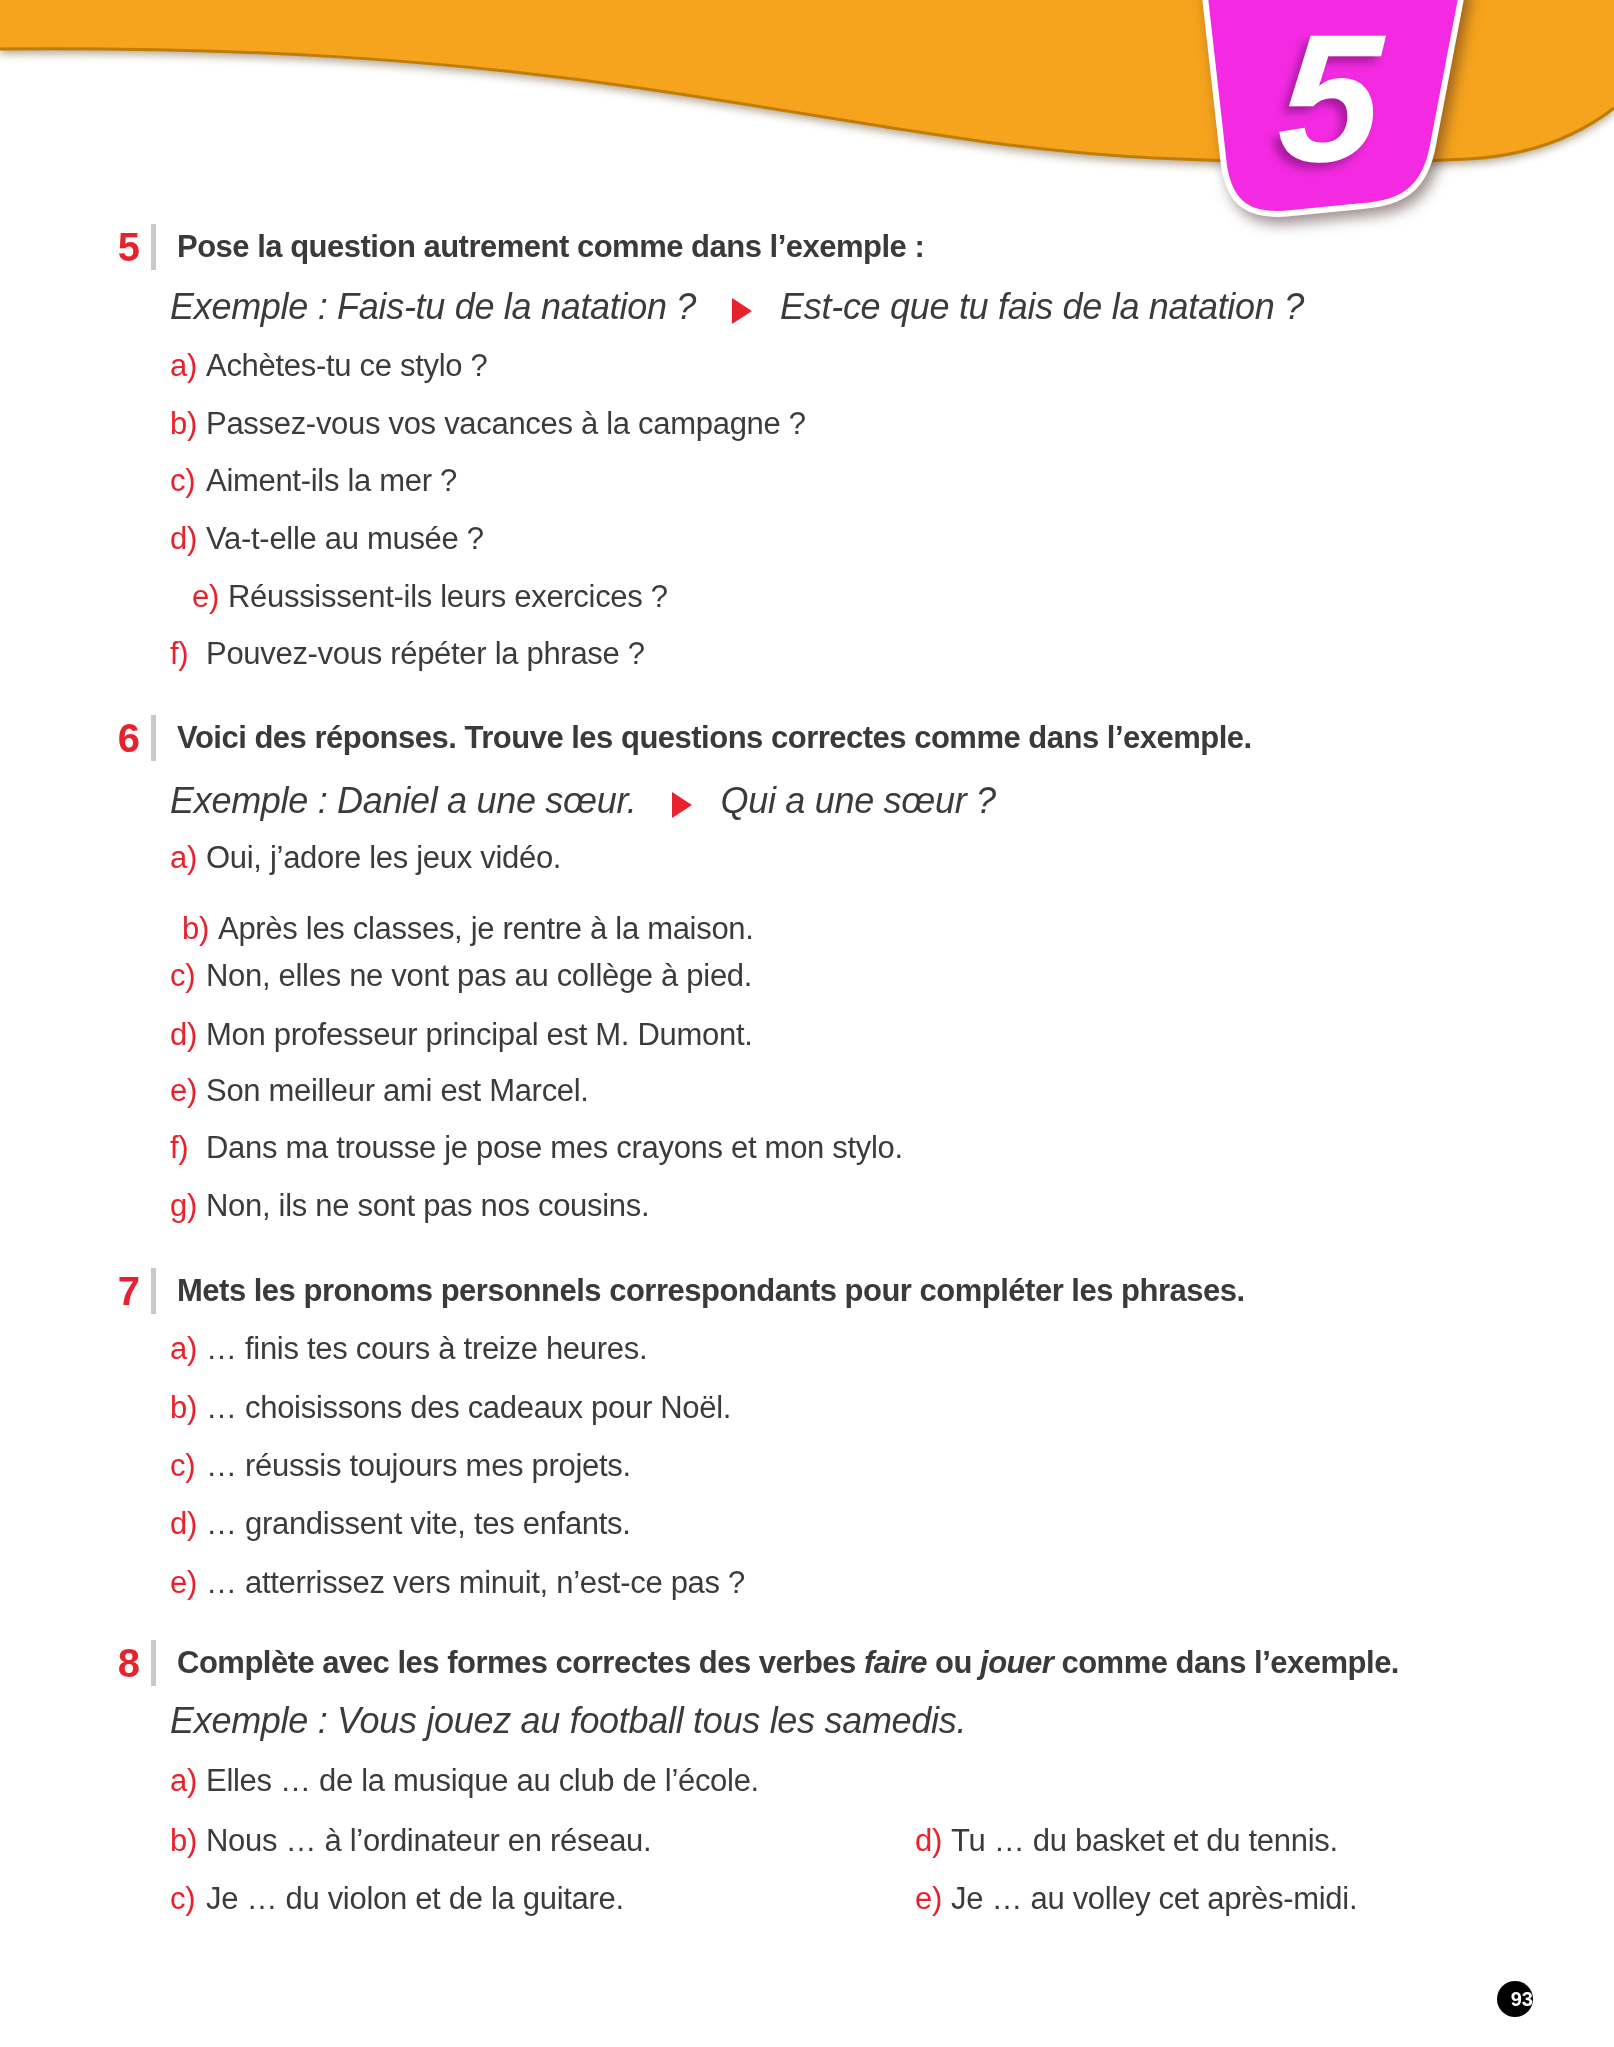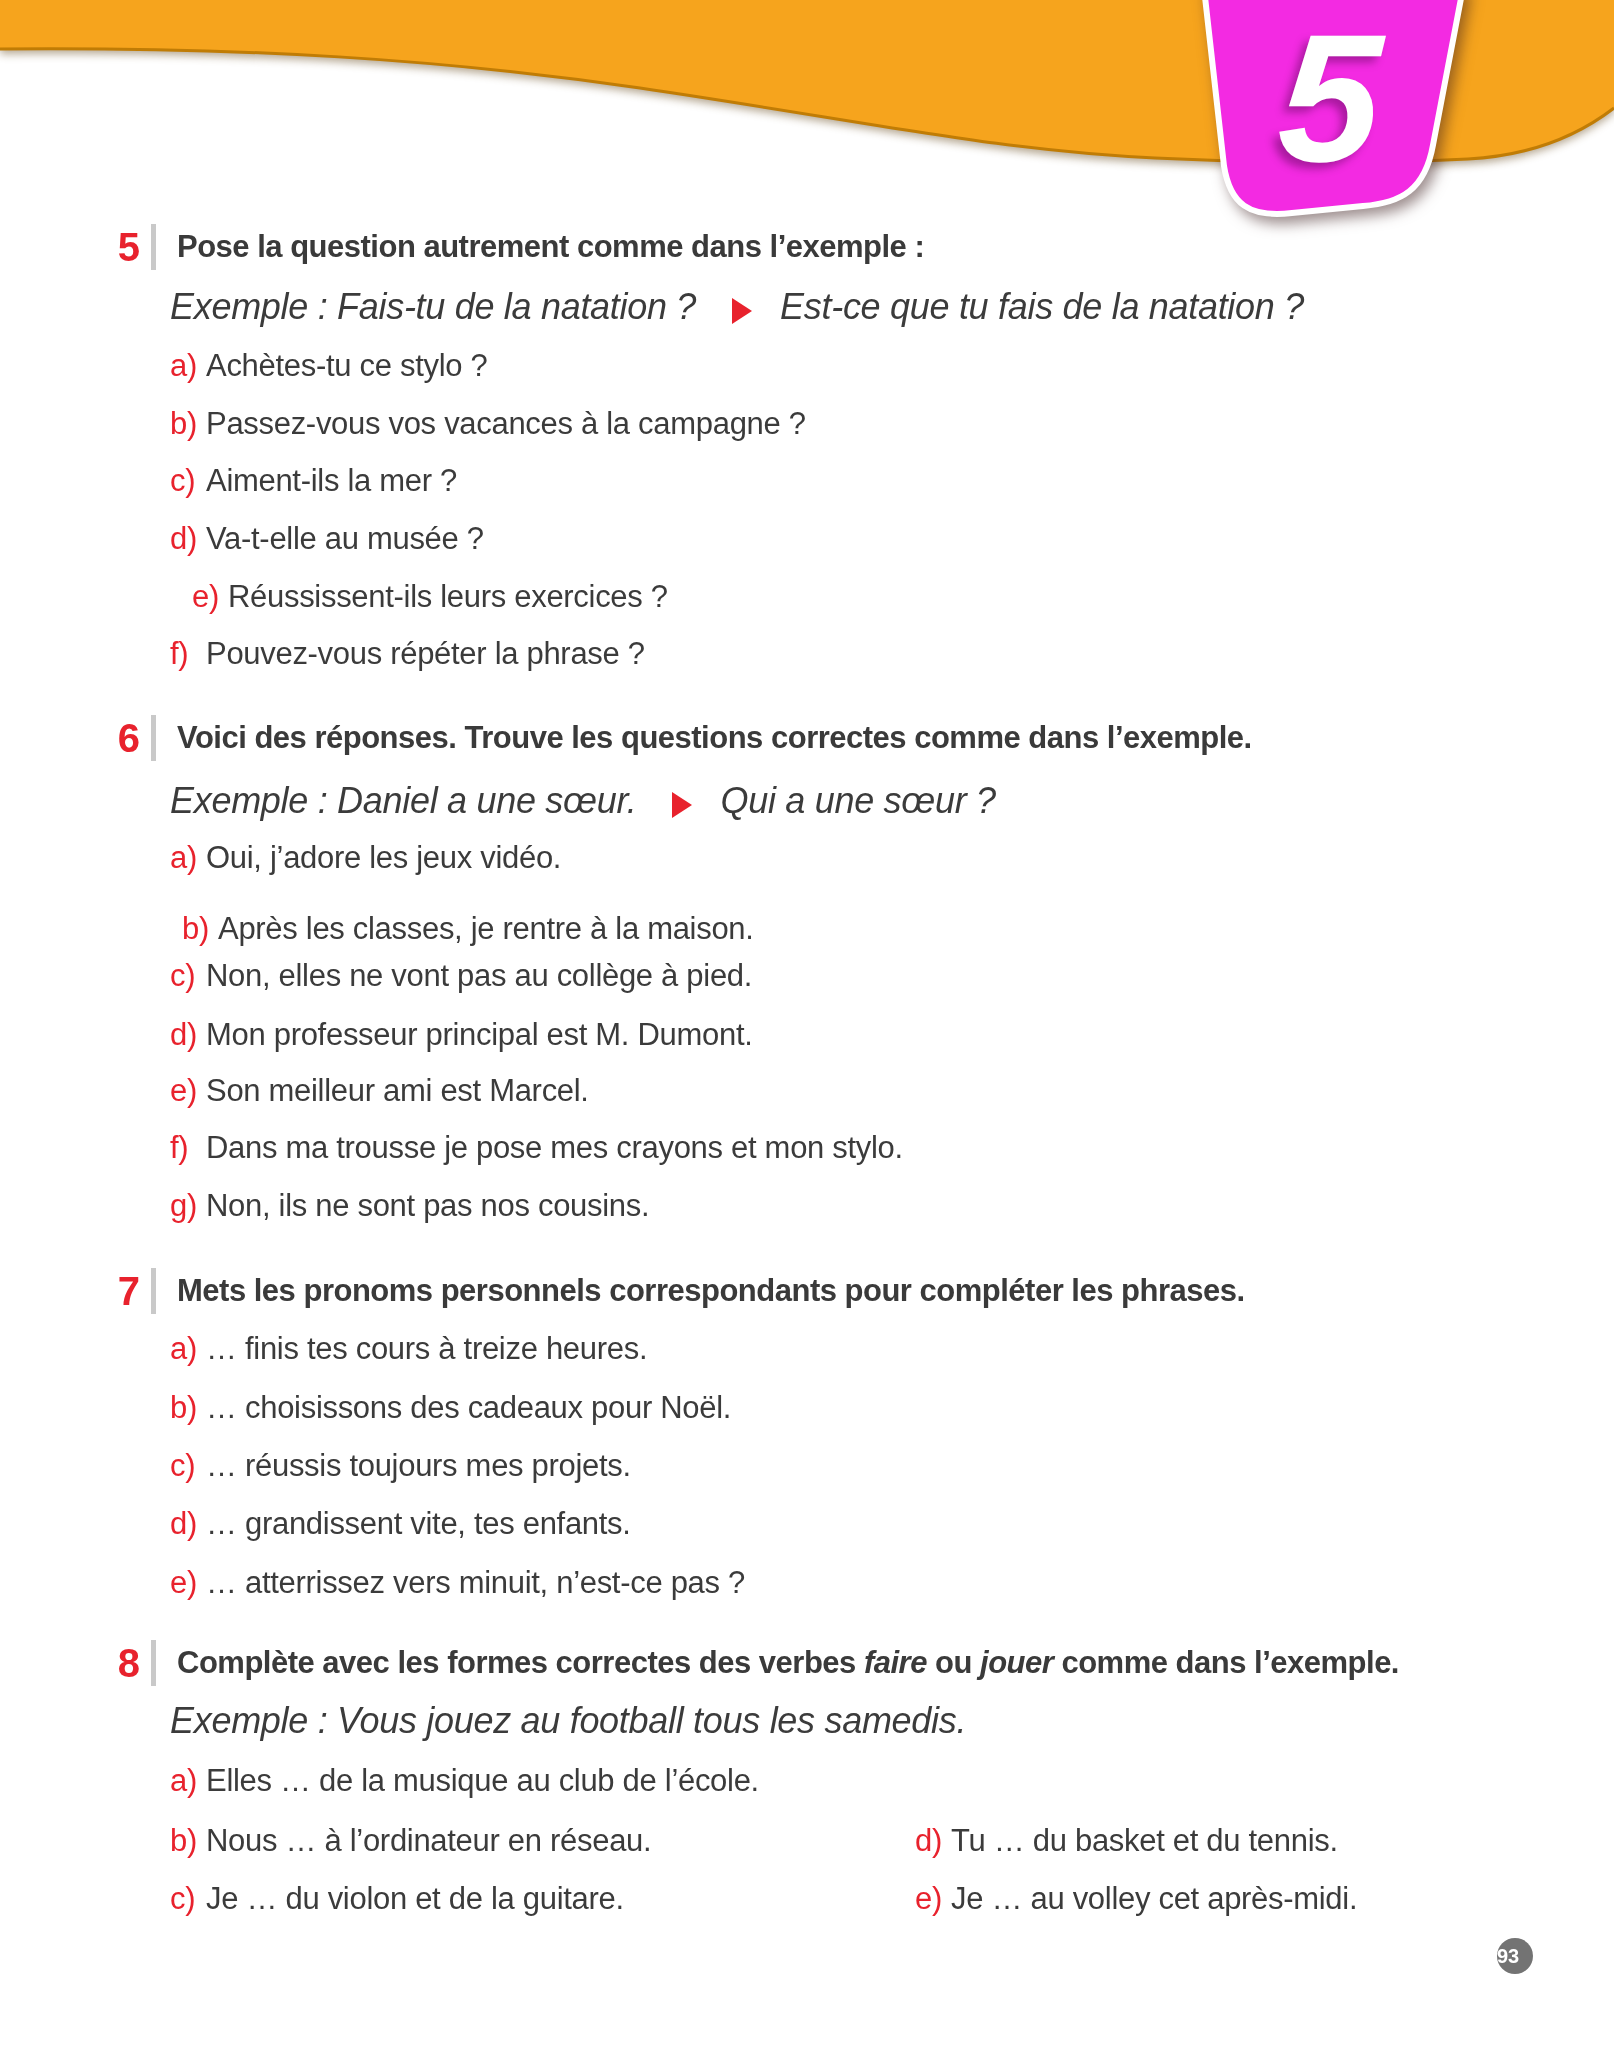--- a/index.html
+++ b/index.html
@@ -86,29 +86,29 @@
     white-space: nowrap;
   }
   .item .letter {
     display: inline-block;
     min-width: 36px;
     color: #e8222d;
   }
   
   #page-badge {
     position: absolute;
-    left: 1497px; top: 1938px;
+    left: 1497px; top: 1981px;
     width: 36px; height: 36px;
     border-radius: 50%;
-    background: #737373;
+    background: #000000;
     color: #ffffff;
     font-size: 20px;
     font-weight: bold;
     line-height: 36px;
-    text-align: left;
+    text-align: right;
   }
 </style>
 </head>
 <body>
 
 <div id="page">
 
   <svg id="header-svg" viewBox="0 0 1614 300" xmlns="http://www.w3.org/2000/svg">
     <path d="M0,0 H1614 V108 C1575,138 1525,156 1468,159
              C1360,164 1260,163 1155,158

